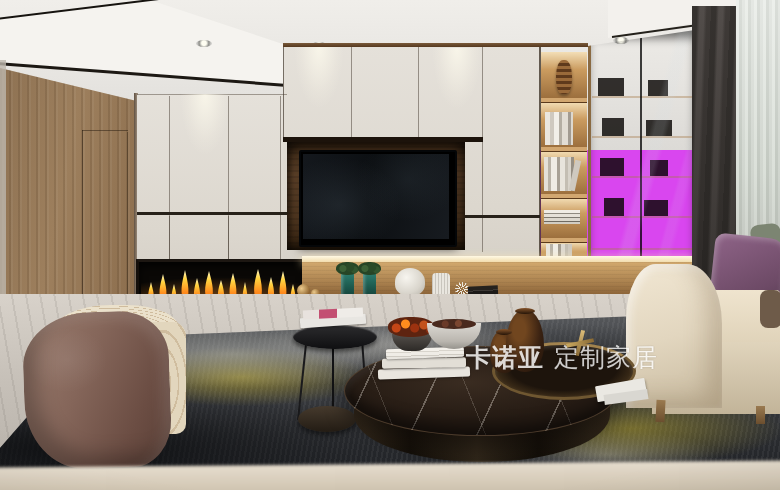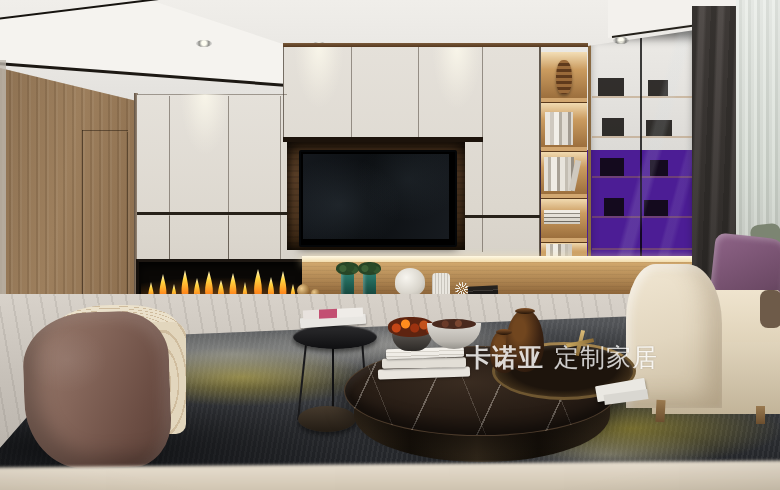--- a/index.html
+++ b/index.html
@@ -1,17 +1,17 @@
 <!DOCTYPE html>
 <html style="--cabinet-cream: #dcd7ce; --wood-wall: #9d7f5d; --shelf-wood: #9c6f3d; --led-warm: #f2ddae; --flame-yellow: #ffd23e; --flame-orange: #ff8c1e; --pillow-purple: #8f6488; --sofa-beige: #ddd0b6; --rug-dark: #3c3e42; --rug-yellow: #b7a52b; --marble-top: #241a13; --curtain-dark: #5e5855; --sheer-light: #d3d8d1; --watermark-white: #ffffff;"><head>
 <meta charset="utf-8">
 <style>
   html,body{margin:0;padding:0;background:#222;}
   .scene{position:relative;width:780px;height:490px;overflow:hidden;
-         background:#4c1d95;font-family:"Liberation Sans",sans-serif;}
+         background:#d946ef;font-family:"Liberation Sans",sans-serif;}
   .abs{position:absolute;}
 
   
   .ceiling{left:0;top:0;width:780px;height:150px;
     background:linear-gradient(180deg,#f0eeea 0%,#e6e4e0 55%,#dcdad6 100%);}
   .cove-face{left:0;top:0;width:460px;height:110px;background:#f5f3ef;
     clip-path:polygon(0 18px,150px 0,440px 96px,0 64px);}
   .mold-a{left:-4px;top:18px;width:170px;height:2px;background:#16130f;
     transform:rotate(-7deg);transform-origin:left center;}
   .mold-b{left:-4px;top:62px;width:452px;height:3px;background:#1c1813;

